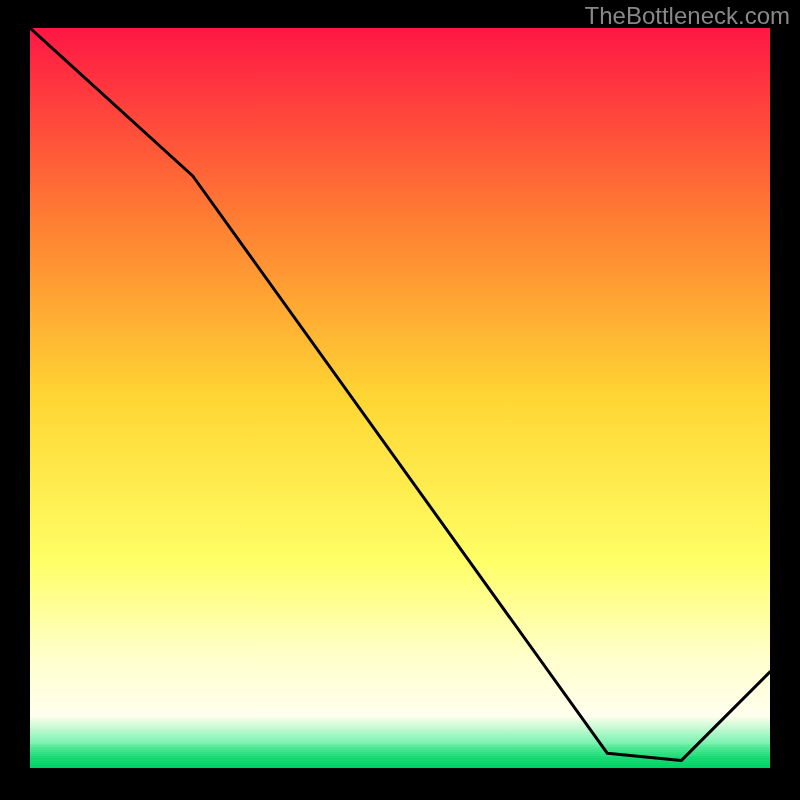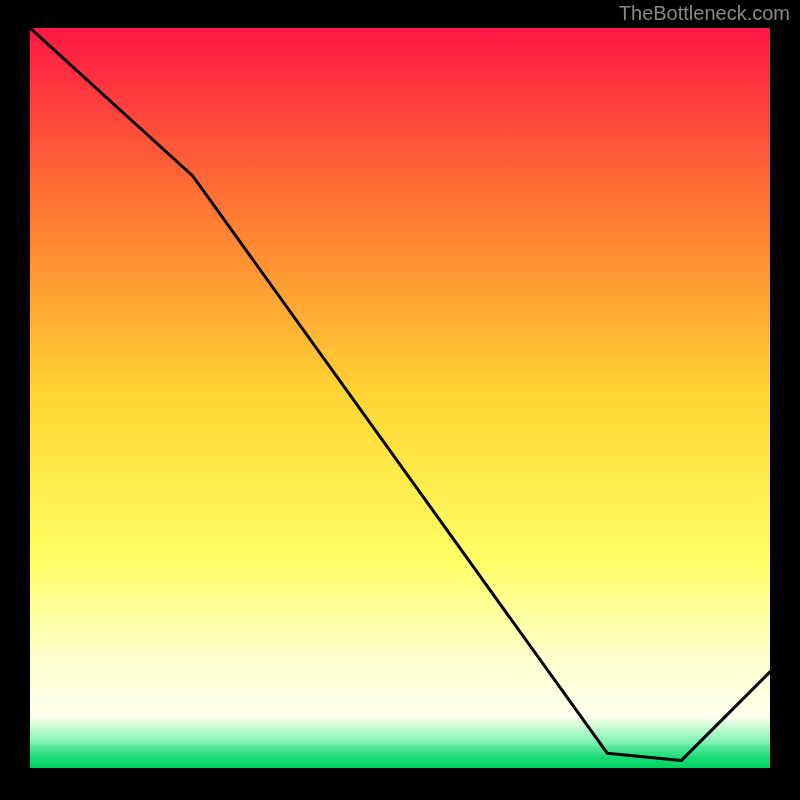--- a/index.html
+++ b/index.html
@@ -9,21 +9,21 @@
     height: 800px;
     position: relative;
     background: #000;
   }
   .watermark {
     position: absolute;
     top: 2px;
     right: 10px;
     color: #888;
     font-family: Arial, sans-serif;
-    font-size: 20px;
+    font-size: 24px;
     font-weight: 500;
     z-index: 10;
   }
   .plot-area {
     position: absolute;
     left: 30px;
     top: 28px;
     width: 740px;
     height: 740px;
   }

